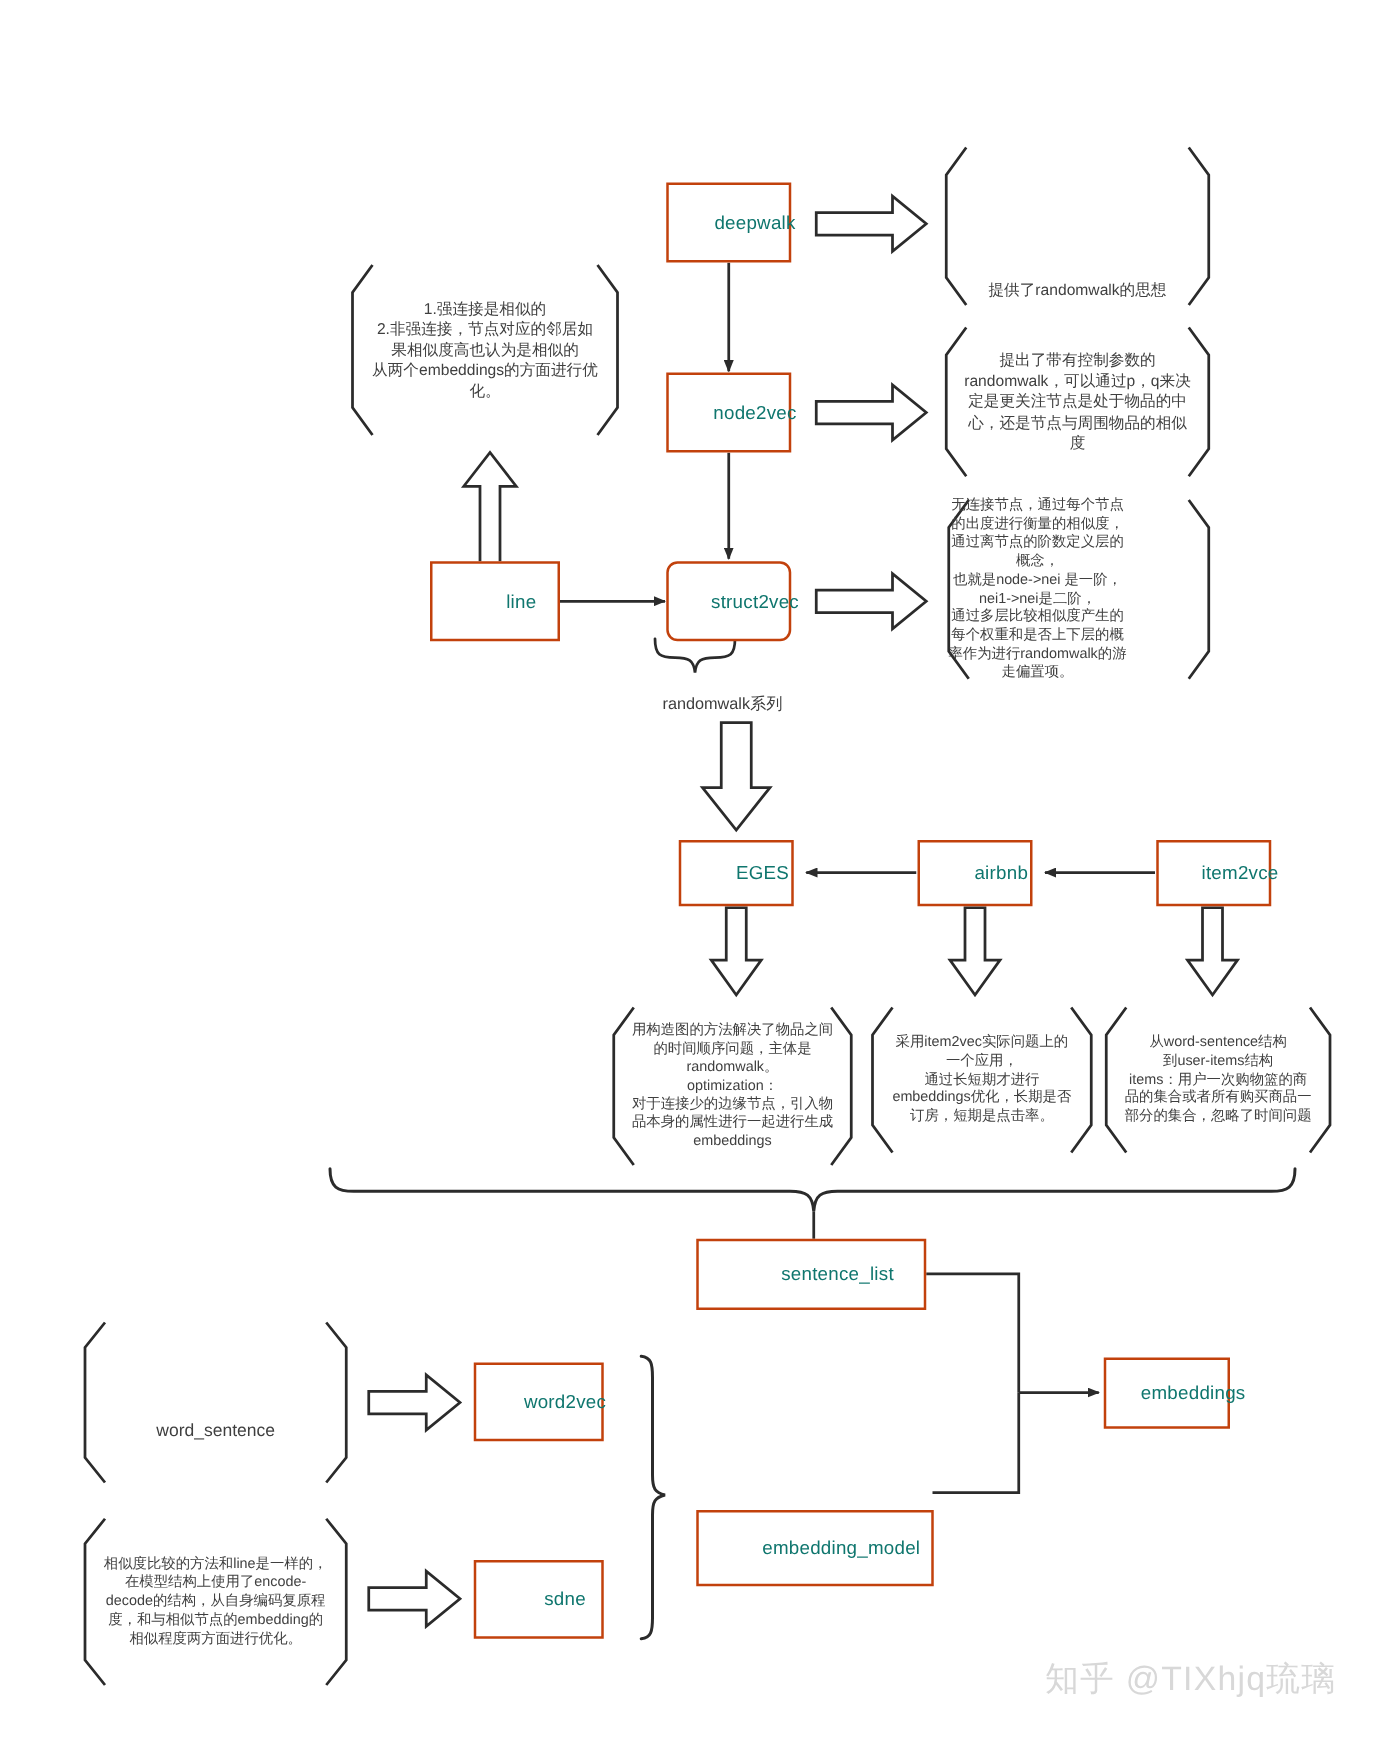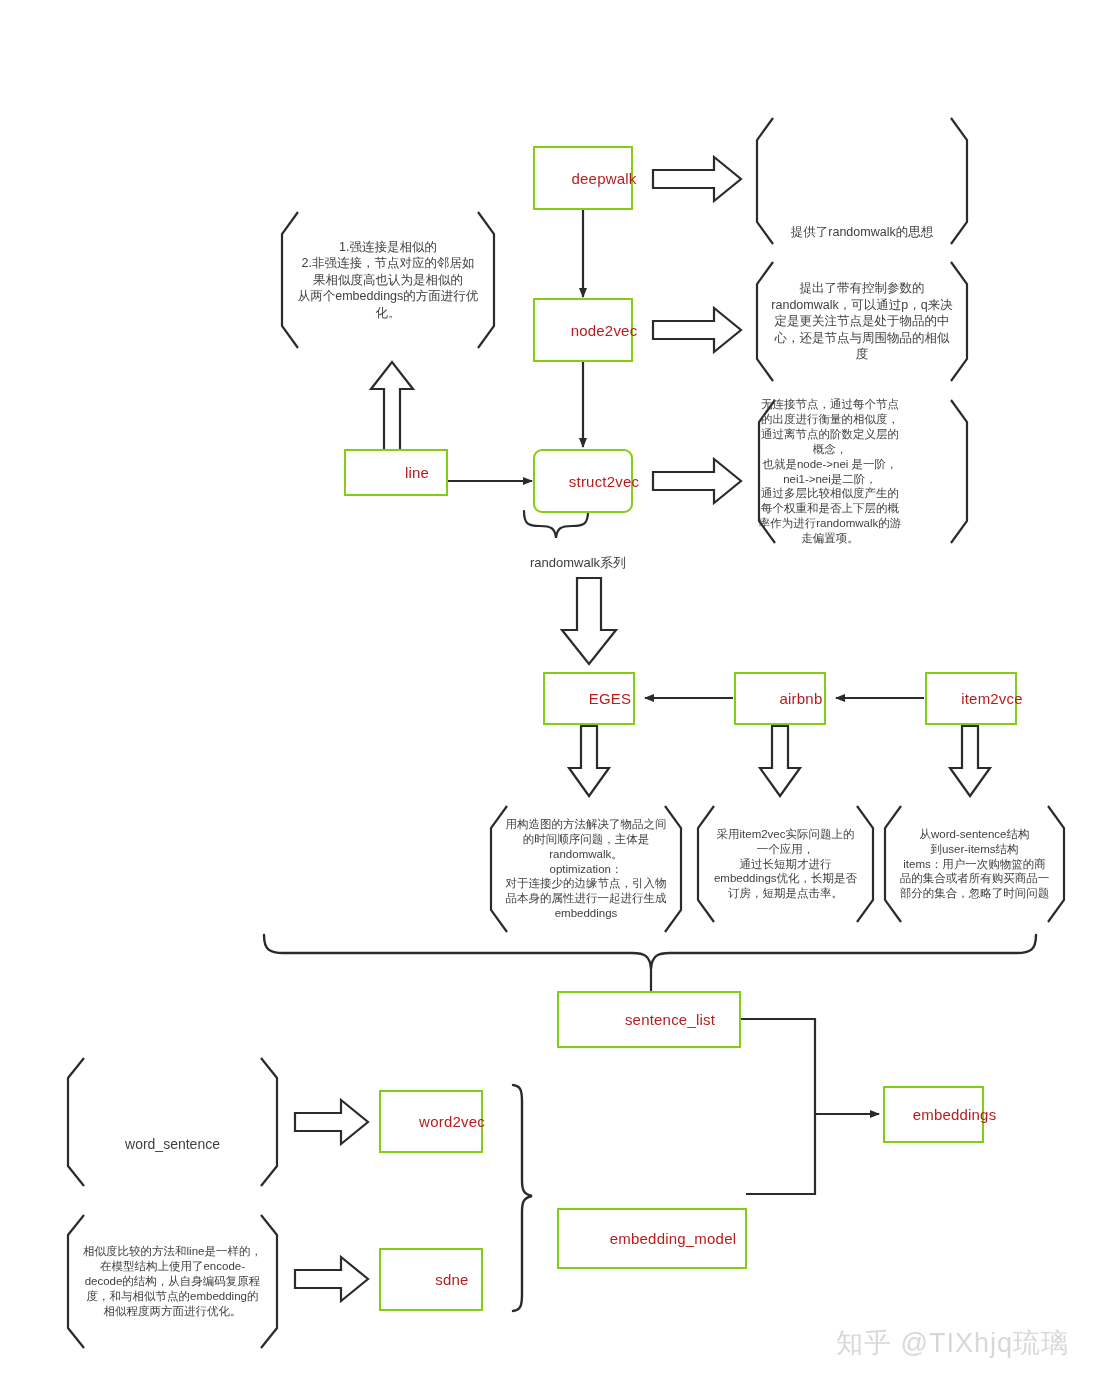--- a/index.html
+++ b/index.html
@@ -20,26 +20,26 @@
   svg.layer {
     position: absolute;
     top: 0;
     left: 0;
     width: 1119px;
     height: 1398px;
   }
   .node-box {
     position: absolute;
     box-sizing: border-box;
-    border: 2px solid #84cc16;
+    border: 2px solid #c2410c;
     background: #ffffff;
     display: flex;
     align-items: center;
     justify-content: center;
-    color: #b91c1c;
+    color: #0f766e;
     font-size: 15px;
     letter-spacing: .2px;
     text-align: center;
     padding-left: 42px;
   }
   .node-box.rounded { border-radius: 9px; align-items: center; }
   .note {
     position: absolute;
     box-sizing: border-box;
     display: flex;
@@ -156,21 +156,21 @@
   </div>
 
   <div class="node-box" style="left:533px; top:298px; width:100px; height:64px;">
     <span>node2vec</span>
   </div>
 
   <div class="node-box rounded" style="left:533px; top:449px; width:100px; height:64px;">
     <span>struct2vec</span>
   </div>
 
-  <div class="node-box" style="left:344px; top:449px; width:104px; height:47px;">
+  <div class="node-box" style="left:344px; top:449px; width:104px; height:64px;">
     <span>line</span>
   </div>
 
   <div class="node-box" style="left:543px; top:672px; width:92px; height:53px;">
     <span>EGES</span>
   </div>
 
   <div class="node-box" style="left:734px; top:672px; width:92px; height:53px;">
     <span>airbnb</span>
   </div>

